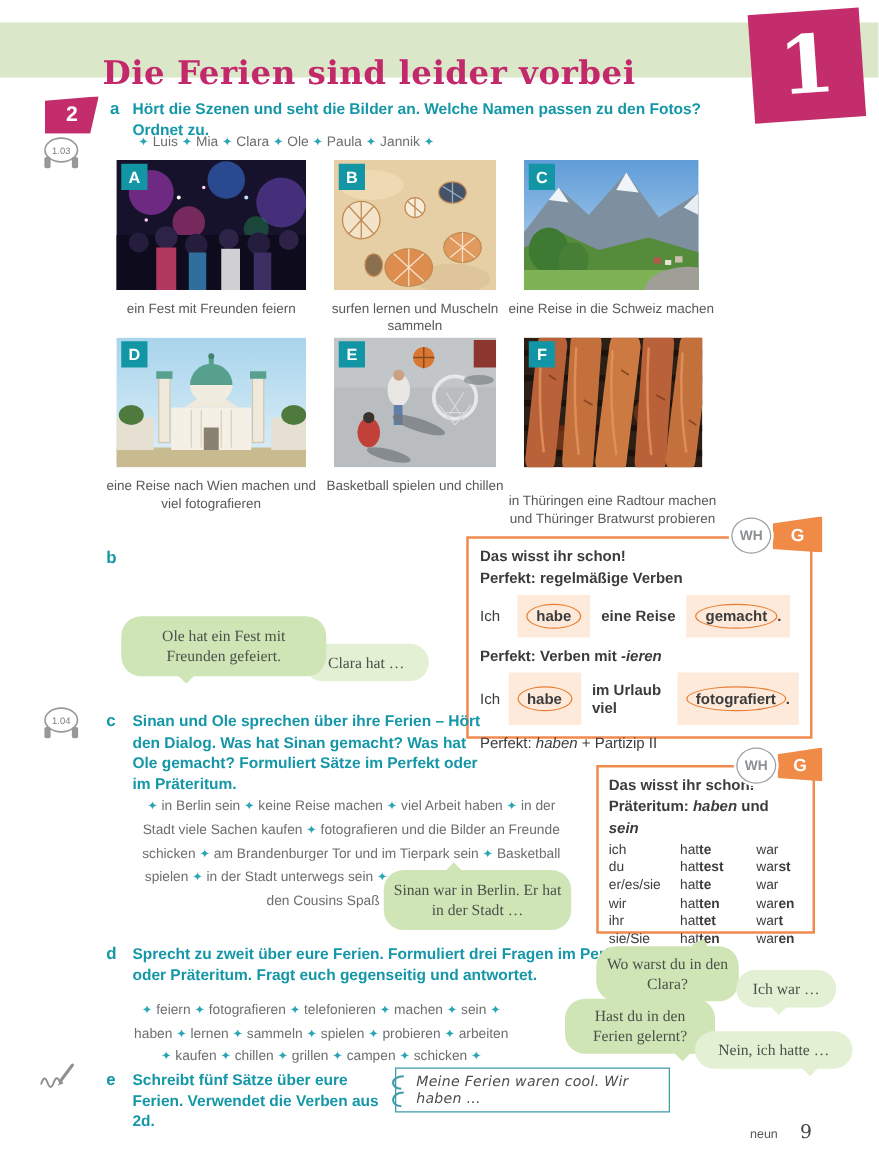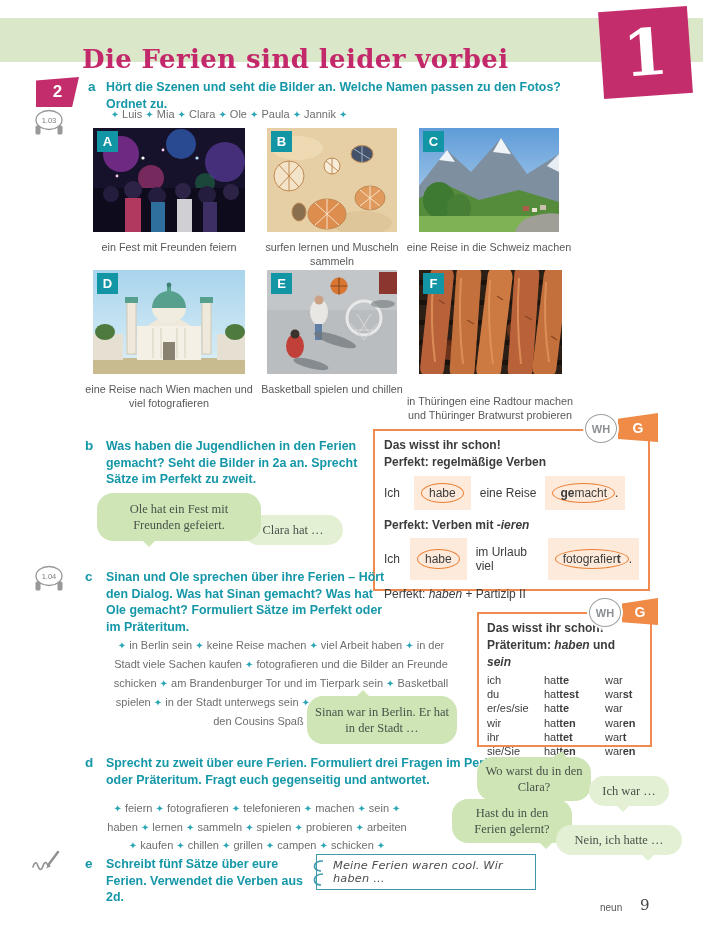--- a/index.html
+++ b/index.html
@@ -74,21 +74,21 @@
       z-index:3;box-shadow:0 0 0 2px #fff;}
   #wh1{left:585px;top:414px;} #wh2{left:589px;top:598px;}
   .gtab{position:absolute;background:#ef8a47;color:#fff;font-weight:bold;font-size:14px;
       display:flex;align-items:center;justify-content:center;z-index:2;
       clip-path:polygon(0 20%,100% 0,100% 100%,0 90%);}
   #gtab1{left:618px;top:413px;width:40px;height:29px;}
   #gtab2{left:622px;top:598px;width:36px;height:27px;}
   .gtitle,.gsub{font-weight:bold;font-size:12px;color:#3c3c3c;line-height:1.4;}
   .gsub i{font-weight:bold;}
   .grow{display:flex;align-items:stretch;margin:5px 0 7px;font-size:12px;color:#3c3c3c;}
-  .gcell{display:flex;align-items:center;}
+  .gcell{display:flex;align-items:center;font-weight:bold;}
   .gcell.peach{background:#fdeada;padding:7px 7px;}
   .gcell.mid{padding:7px 9px;}
   .gpronoun{display:flex;align-items:center;width:30px;}
   .oval{border:1.5px solid #e97f35;border-radius:50%;padding:0 7px;display:inline-block;line-height:1.5;}
   .ptab{border-collapse:collapse;font-size:11px;color:#3c3c3c;margin-top:2px;}
   .ptab td{padding:1.2px 0;}
   .ptab td:nth-child(1){width:57px;}
   .ptab td:nth-child(2){width:61px;}
 
   
@@ -288,21 +288,20 @@
         <path d="M20 30 l6 4 M48 50 l7 4 M78 26 l6 4 M106 46 l7 4 M132 66 l6 4"></path>
       </g>
     </svg>
     <div class="plabel">F</div>
   </div>
   <div class="pcap" style="left:76px;top:382px;width:186px;">eine Reise nach Wien machen und viel fotografieren</div>
   <div class="pcap" style="left:247px;top:382px;width:170px;">Basketball spielen und chillen</div>
   <div class="pcap" style="left:404px;top:382px;width:172px;margin-top:12px;">in Thüringen eine Radtour machen und Thüringer Bratwurst probieren</div>
 
   <span class="letter" id="letter-b">b</span>
-  <div class="instr" id="instr-b">Was haben die Jugendlichen in den Ferien gemacht? Seht die Bilder in 2a an. Sprecht Sätze im Perfekt zu zweit.</div>
   <div class="bub light" id="bub-clara">Clara hat …</div>
   <div class="bub" id="bub-ole">Ole hat ein Fest mit Freunden gefeiert.</div>
 
   <div class="wh" id="wh1">WH</div>
   <div class="gtab" id="gtab1">G</div>
   <div class="gbox" id="gbox1">
     <div class="gtitle">Das wisst ihr schon!</div>
     <div class="gsub">Perfekt: regelmäßige Verben</div>
     <div class="grow">
       <span class="gpronoun">Ich</span>

